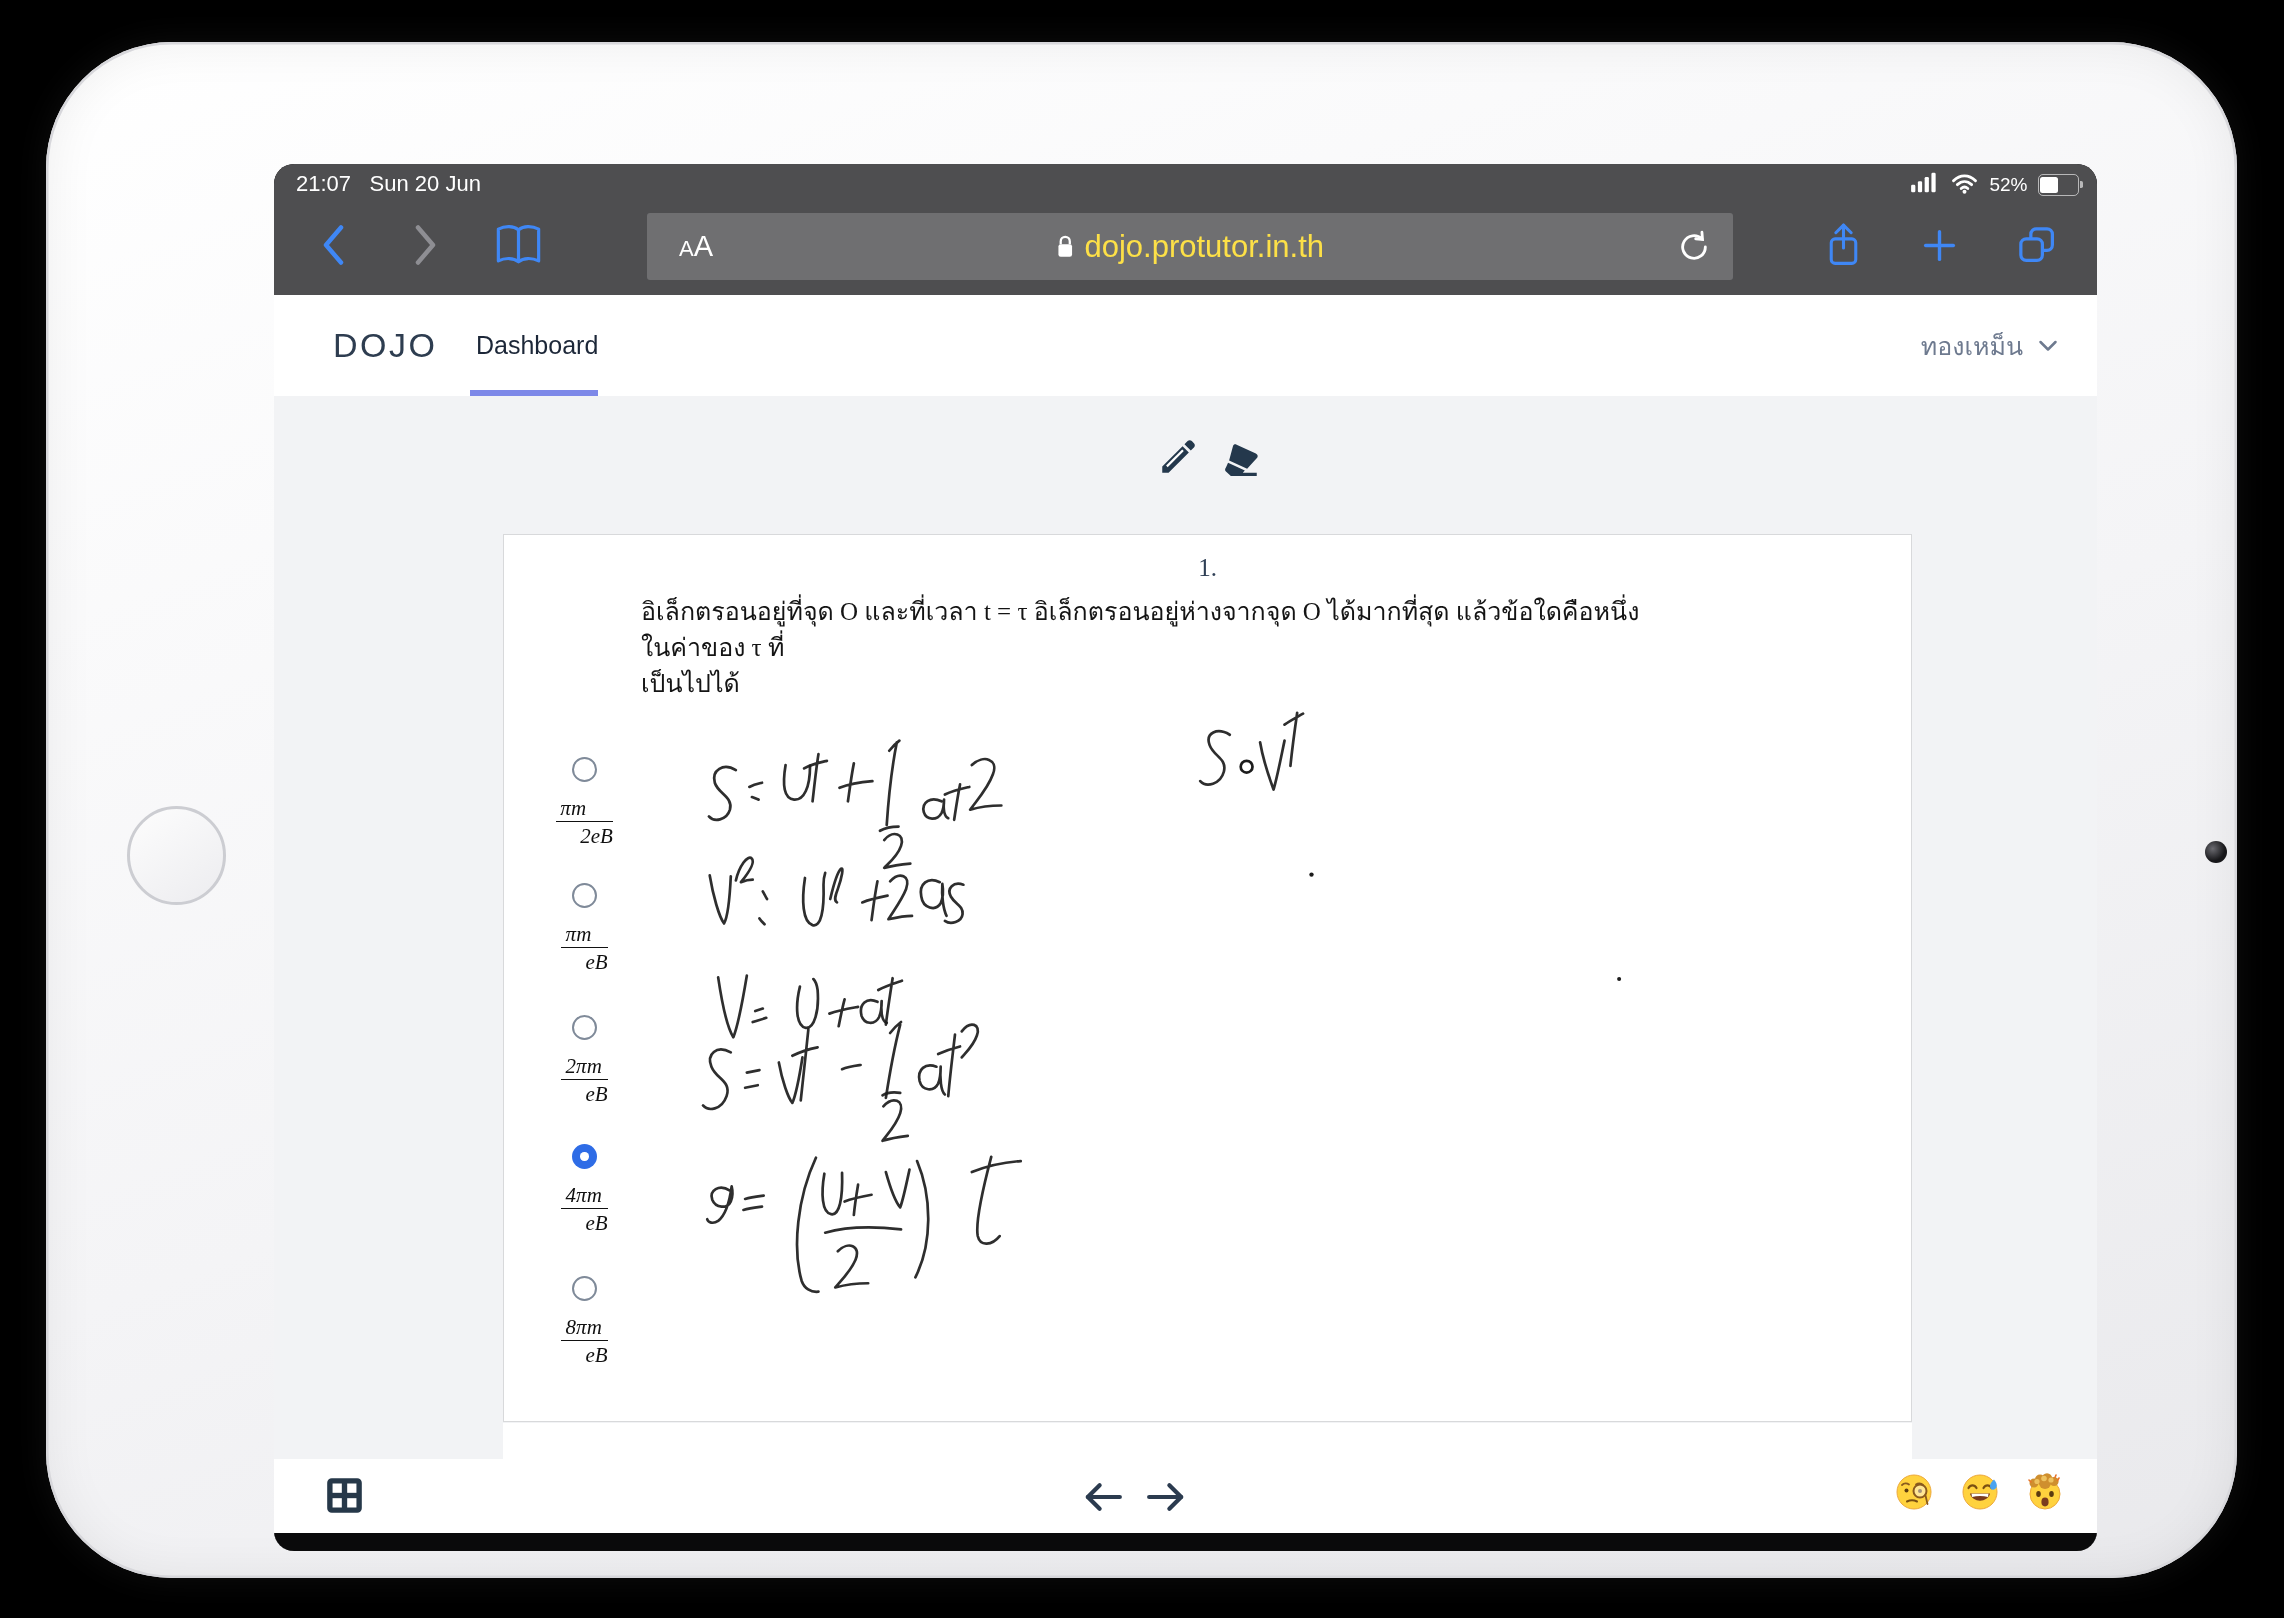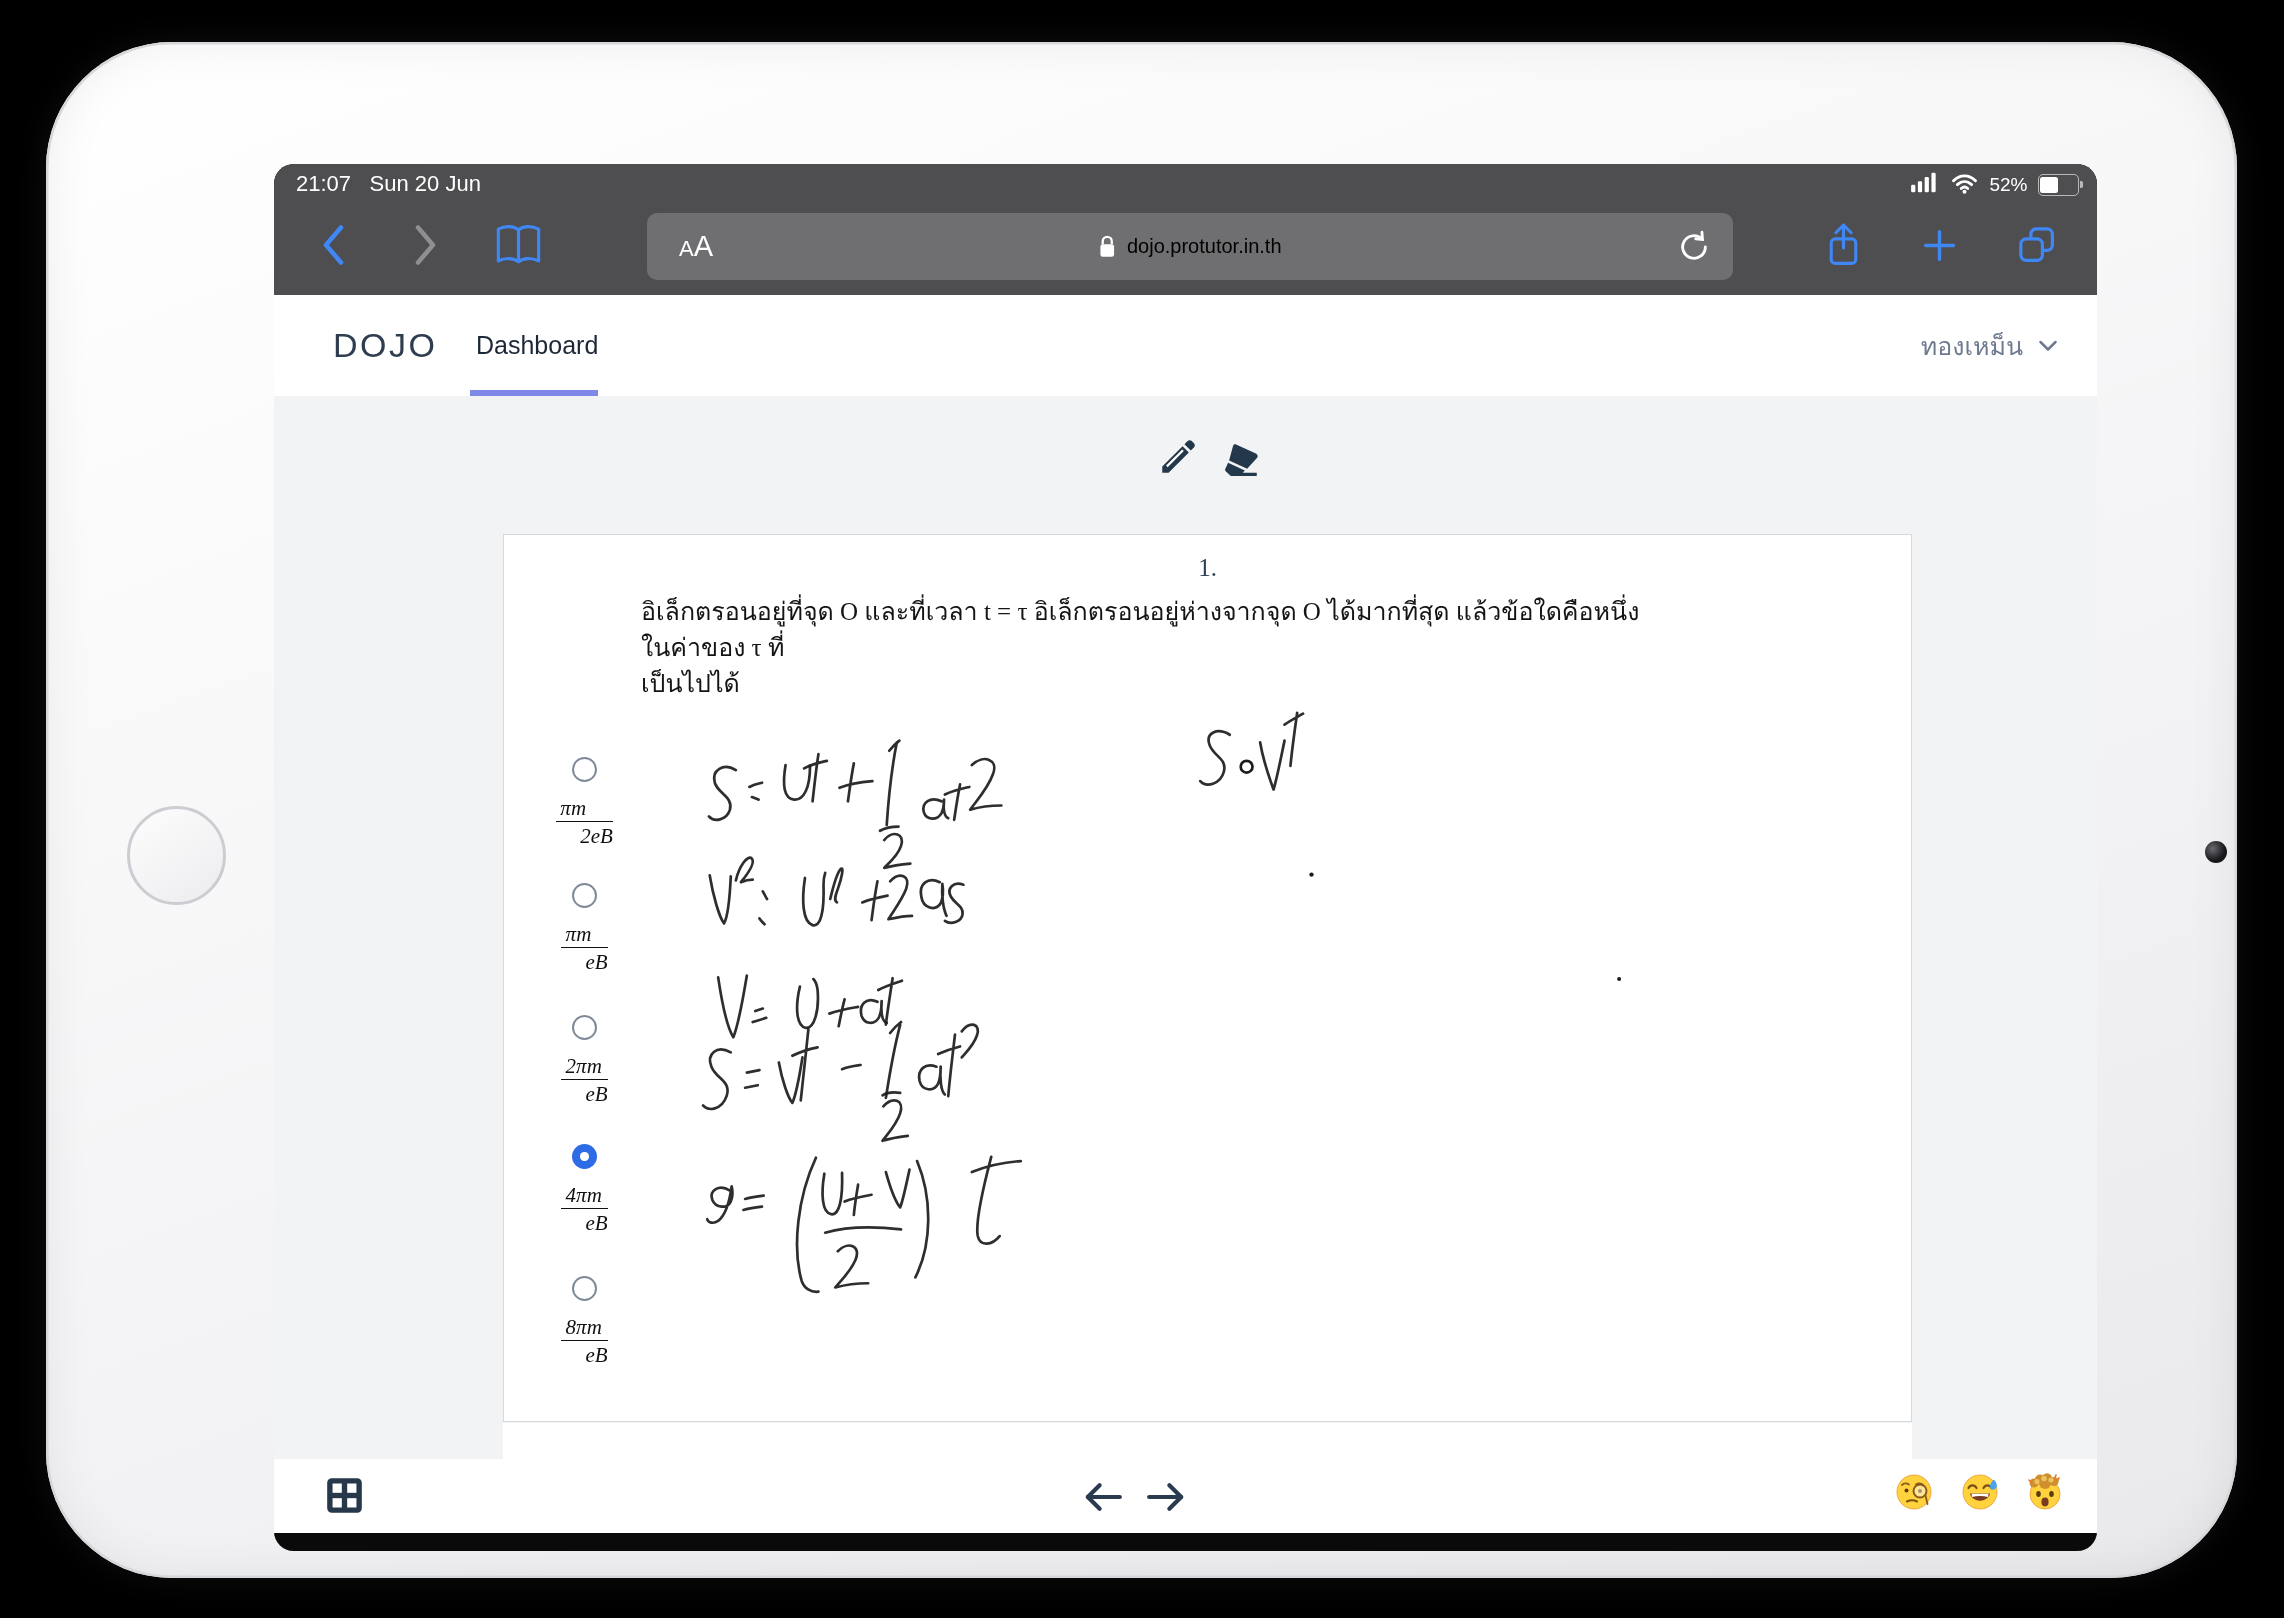--- a/index.html
+++ b/index.html
@@ -22,26 +22,26 @@
   
   .chrome{height:131px;background:#4e4e50;position:relative;flex:none;color:#fff;}
   .status-left{position:absolute;left:22px;top:6.7px;display:flex;gap:18.5px;font-size:22px;color:#fff;}
   .status-right{position:absolute;right:18.5px;top:8.4px;display:flex;align-items:center;gap:10px;}
   .battery-pct{font-size:19px;color:#fff;}
   .battery{position:relative;width:39px;height:20px;border:1.7px solid rgba(255,255,255,.6);border-radius:5px;}
   .battery .fill{position:absolute;left:1.7px;top:1.7px;bottom:1.7px;width:17.7px;background:#fff;border-radius:2.5px;}
   .battery .nub{position:absolute;right:-5px;top:5.9px;width:2.5px;height:7.6px;background:rgba(255,255,255,.6);border-radius:0 1.7px 1.7px 0;}
   .toolbar{position:absolute;left:0;right:0;top:39px;height:88px;}
   .tb-btn{position:absolute;top:0;height:84px;display:flex;align-items:center;justify-content:center;}
-  .url-pill{position:absolute;left:373px;top:10px;width:1086px;height:67px;background:#6f6f71;border-radius:10px;
+  .url-pill{position:absolute;left:373px;top:10px;width:1086px;height:67px;background:#6f6f71;border-radius:3px;
         display:flex;align-items:center;}
   .reader{margin-left:32px;font-size:29px;color:#fff;display:block;}
   .reader::first-letter{font-size:22px;}
   .url-center{position:absolute;left:0;right:0;display:flex;align-items:center;justify-content:center;gap:10px;}
-  .url-text{font-size:20px;color:#000000;}
+  .url-text{font-size:31px;color:#fde047;}
   .reload{position:absolute;right:22px;top:17px;}
 
   
   .page{flex:1;background:#f2f3f5;display:flex;flex-direction:column;position:relative;text-decoration:underline;}
   .site-header{height:101px;background:#fff;position:relative;flex:none;}
   .logo{position:absolute;left:59px;top:0;height:101px;display:flex;align-items:center;
         font-size:34px;font-weight:300;letter-spacing:2.5px;color:#2e3d50;}
   .nav-tab{position:absolute;left:202px;top:0;height:101px;display:flex;align-items:center;
         font-size:25px;font-weight:500;color:#1c2738;}
   .tab-underline{position:absolute;left:196px;bottom:0;width:128px;height:5.9px;background:#7d88e8;}

